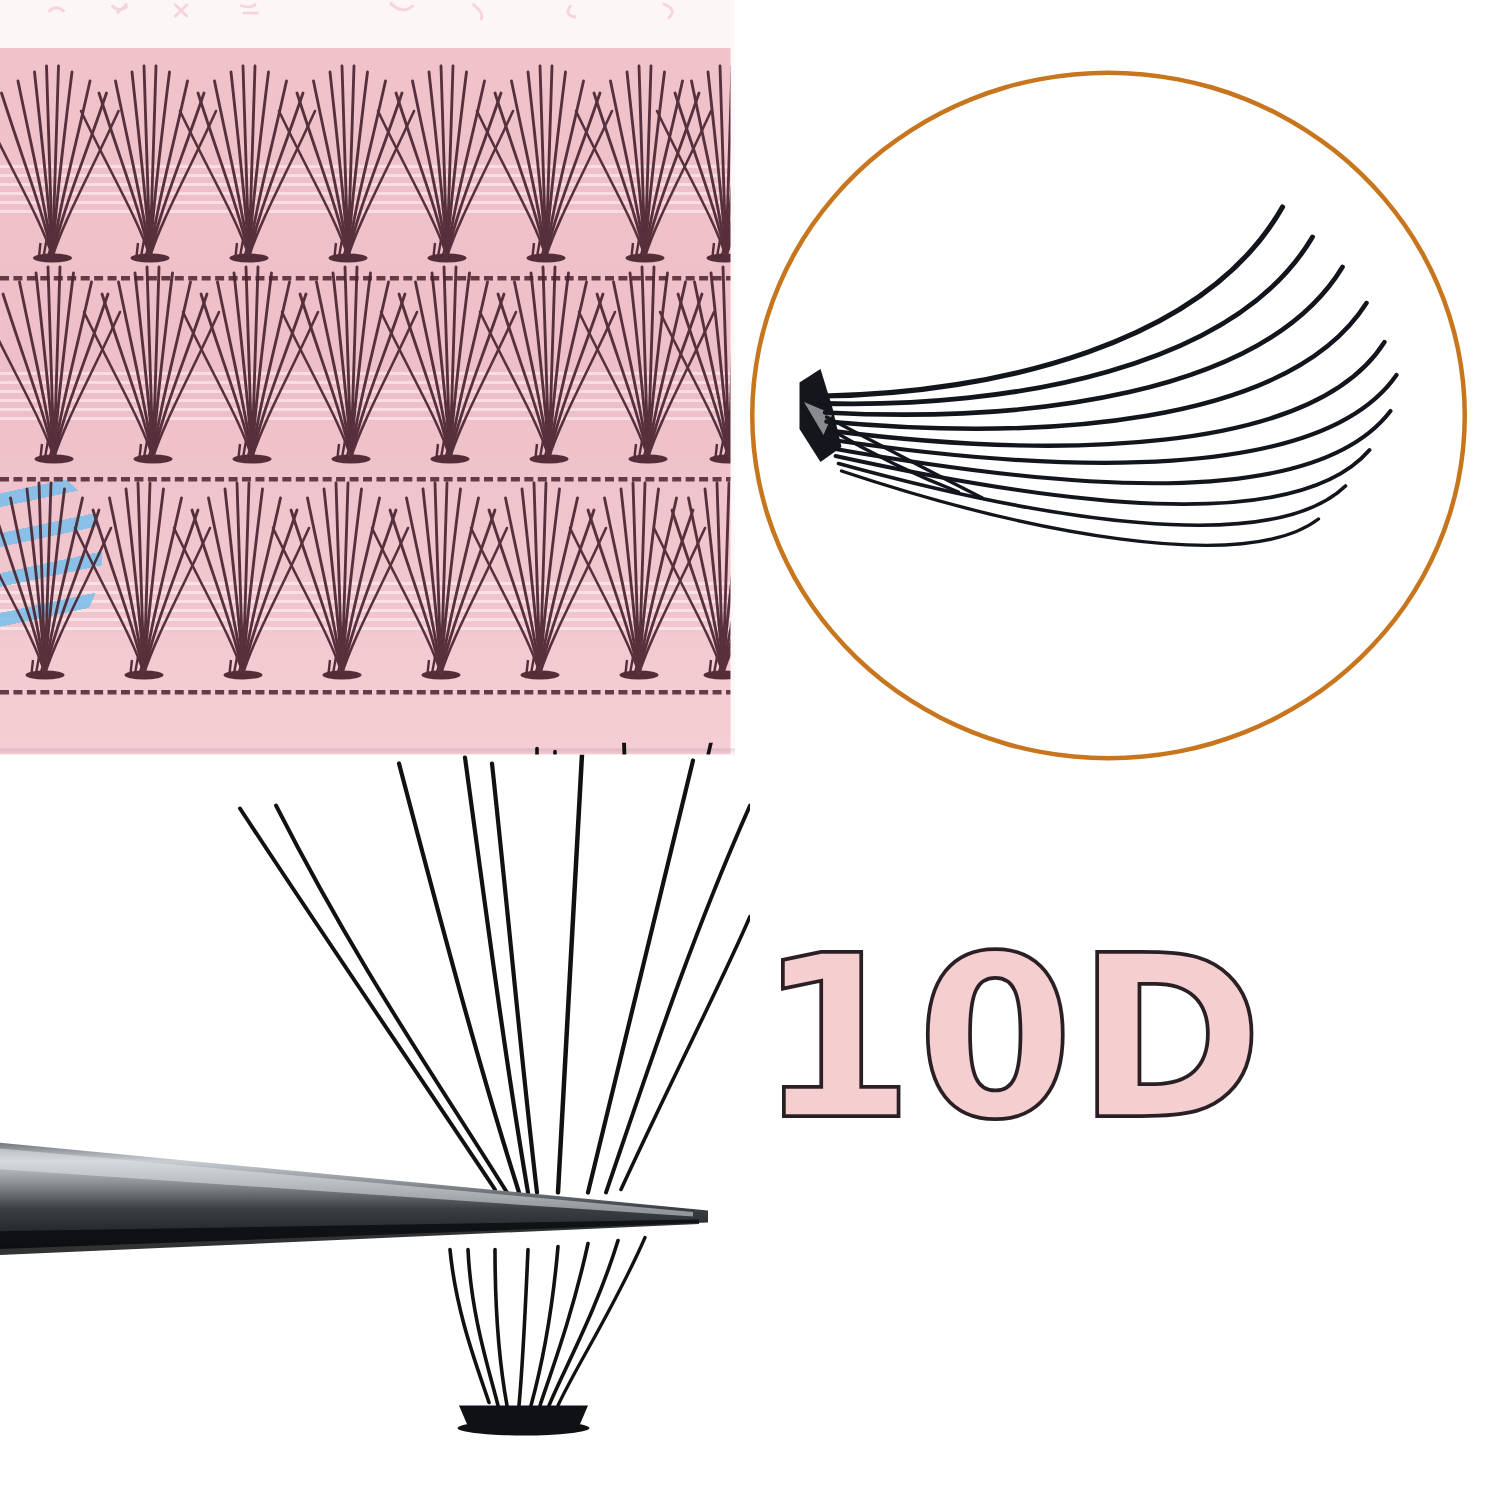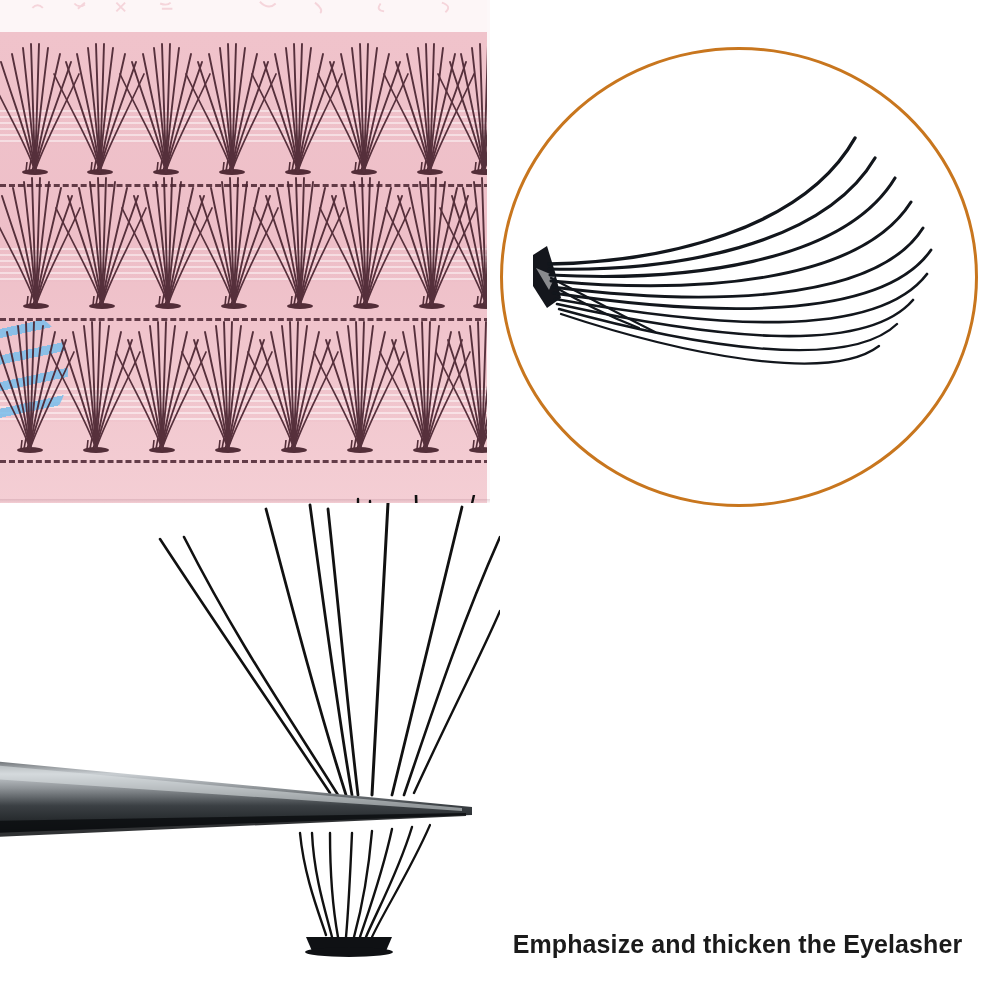--- a/index.html
+++ b/index.html
@@ -271,17 +271,17 @@
 
       <path d="M306 434 L392 434 L386 448 L312 448 Z" fill="#0f1114"></path>
       <ellipse cx="349" cy="449" rx="44" ry="5" fill="#0f1114"></ellipse>
 
       <path d="M-8 258 L472 304 L472 312 L-8 330 Z" fill="url(#tweezGrad)"></path>
       <path d="M-8 262 L462 305 L462 308 L-8 276 Z" fill="#dfe3e6" opacity="0.55"></path>
       <path d="M-8 318 L466 310 L466 313 L-8 334 Z" fill="#0c0e10" opacity="0.85"></path>
     </svg>
   </div>
 
-
-
-  <div class="tagline">Emphasize and thicken the Eyelasher</div>
+  <div class="headline">10D</div>
+
+
 
 </div>
 
 </body></html>

